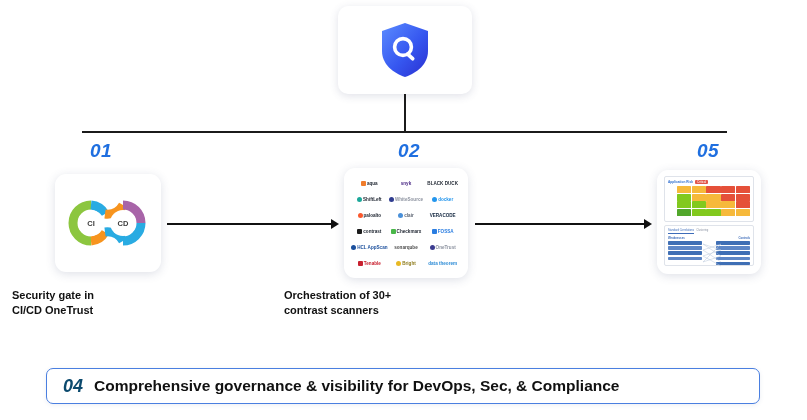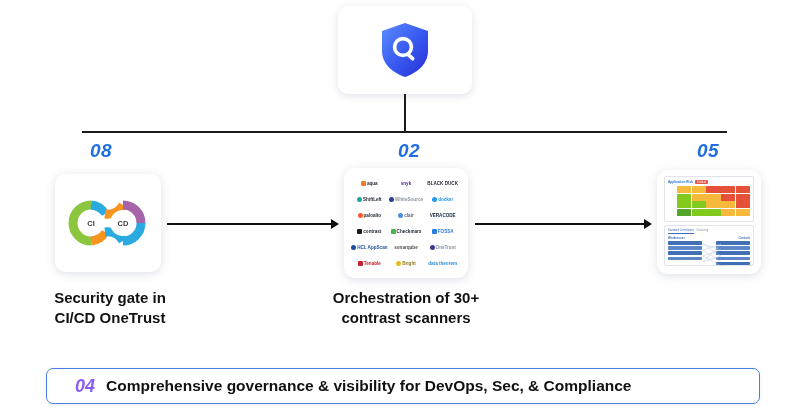--- a/index.html
+++ b/index.html
@@ -54,38 +54,38 @@
   }
   .arrow1{left:167px;top:219px;width:172px;}
   .arrow1 .bar{width:165px;}
   .arrow1 .head{left:164px;}
   .arrow2{left:475px;top:219px;width:177px;}
   .arrow2 .bar{width:170px;}
   .arrow2 .head{left:169px;}
 
   
   .caption{
-    position:absolute;text-align:center;
-    font-size:15px;font-weight:bold;color:#111;
+    position:absolute;text-align:left;
+    font-size:11px;font-weight:bold;color:#111;
     line-height:1.33;
   }
   .cap1{left:12px;top:288px;width:196px;}
-  .cap2{left:300px;top:288px;width:212px;}
+  .cap2{left:284px;top:288px;width:212px;}
   .cap3{left:604px;top:288px;width:198px;}
 
   
   .bottom-bar{
     position:absolute;left:46px;top:368px;width:712px;height:34px;
     border:1.6px solid #4a7fe0;border-radius:7px;background:#fff;
     display:flex;align-items:center;
     box-shadow:0 1px 4px rgba(70,90,150,.10);
   }
   .bottom-num{
-    margin-left:28px;margin-right:11px;
-    font-size:18px;font-weight:bold;font-style:italic;color:#8b5cf6;
+    margin-left:16px;margin-right:11px;
+    font-size:18px;font-weight:bold;font-style:italic;color:#0c4a6e;
   }
   .bottom-text{font-size:15.5px;font-weight:bold;color:#111;}
 
   
   .loop{position:absolute;left:10px;top:22px;}
 
   
   .logo-grid{
     position:absolute;left:7px;top:7px;width:110px;height:96px;
     display:grid;grid-template-columns:repeat(3,1fr);grid-template-rows:repeat(6,1fr);
@@ -148,21 +148,21 @@
         <path d="M26 2 L49 10 V30 C49 43 38 52 26 56 C14 52 3 43 3 30 V10 Z" fill="url(#shg)"></path>
         <circle cx="24" cy="26" r="8.4" fill="none" stroke="#ffffff" stroke-width="3.6"></circle>
         <rect x="28.5" y="30.5" width="10.5" height="3.8" rx="1.9" fill="#ffffff" transform="rotate(42 28.5 30.5)"></rect>
       </svg>
     </span>
   </div>
 
   <div class="stem"></div>
   <div class="hline"></div>
 
-  <div class="step-num n1">08</div>
+  <div class="step-num n1">01</div>
   <div class="step-num n2">02</div>
   <div class="step-num n3">05</div>
 
   <div class="card card1">
     <span class="loop">
       <svg width="86" height="54" viewBox="0 0 86 54">
         <g fill="none" stroke-width="9">
           <path d="M26 9 A18 18 0 0 0 8 27" stroke="#8cc63f"></path>
           <path d="M8 27 A18 18 0 0 0 26 45" stroke="#8cc63f"></path>
           <path d="M26 45 A18 18 0 0 0 40 36" stroke="#f7941e"></path>

